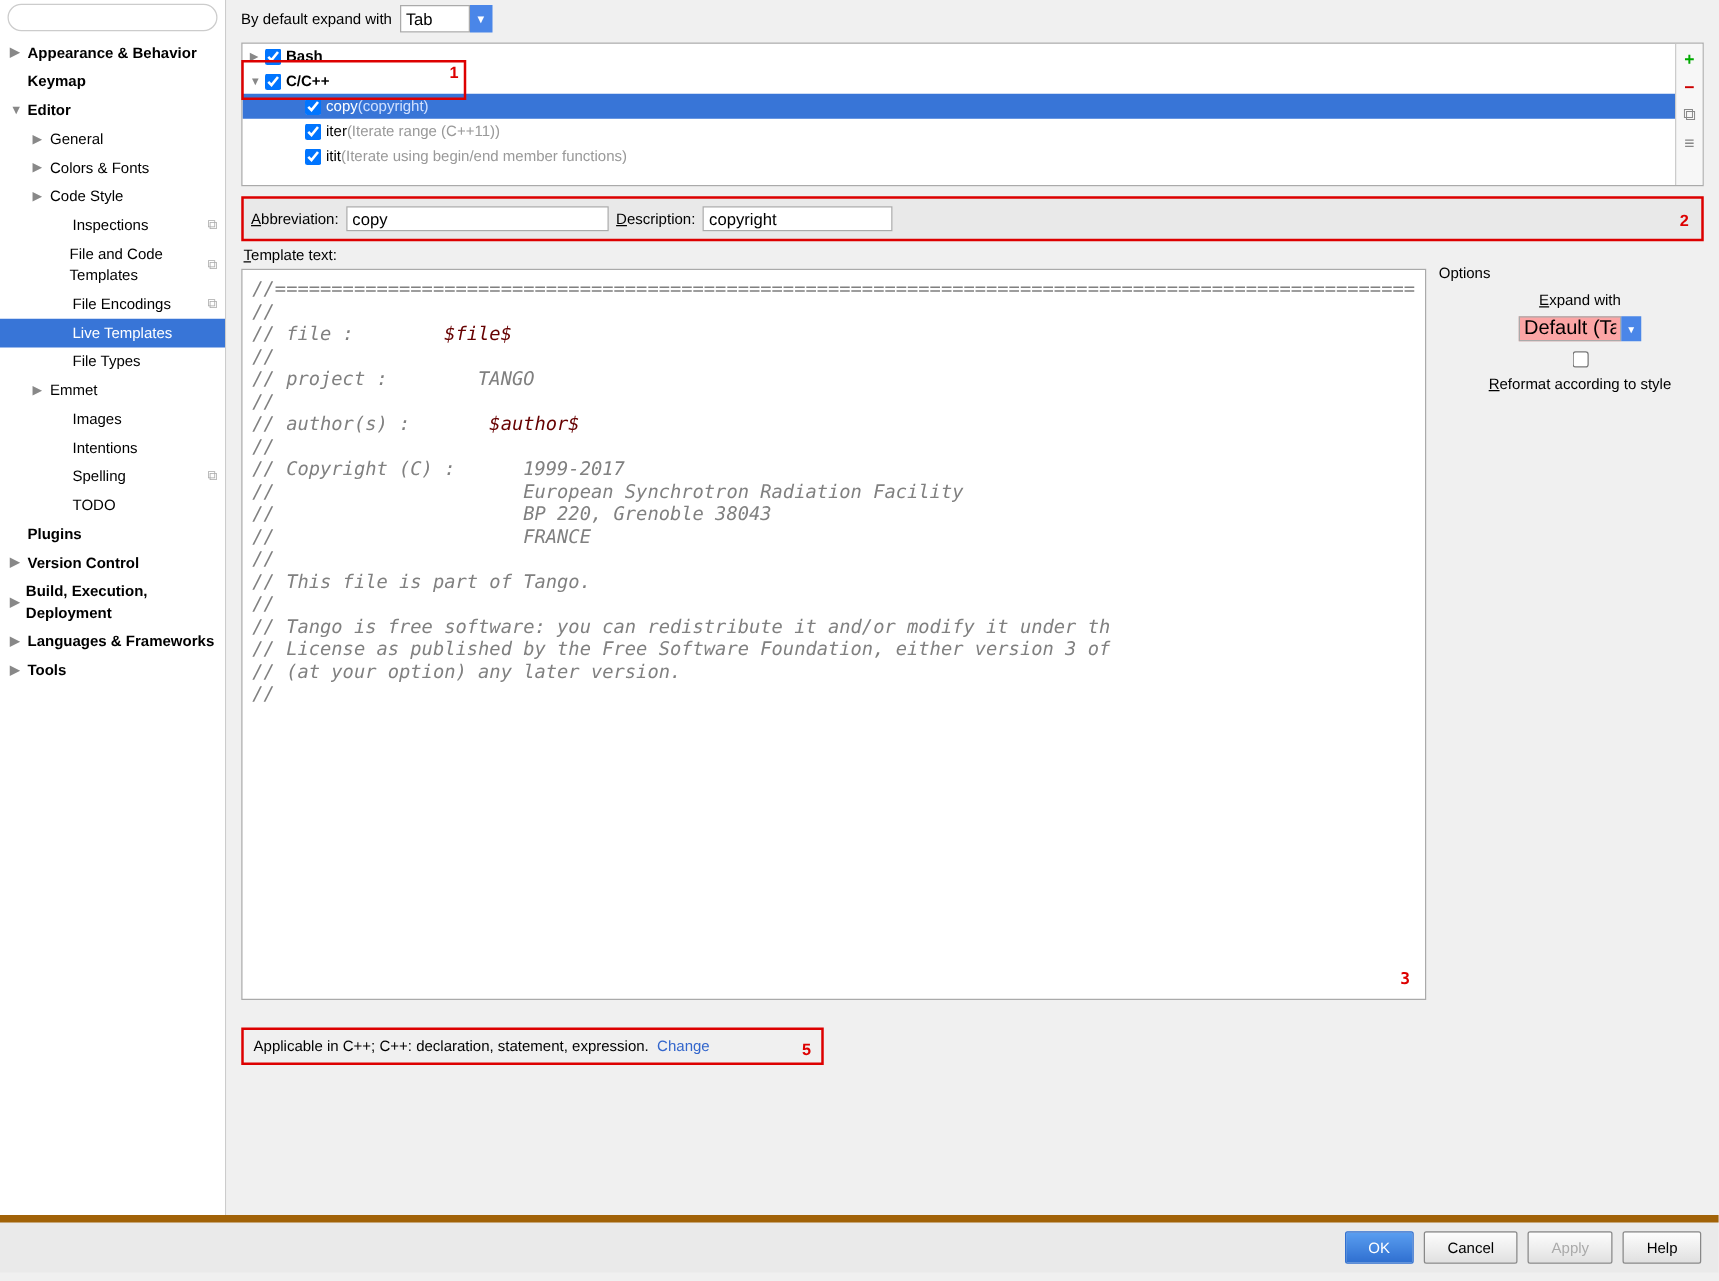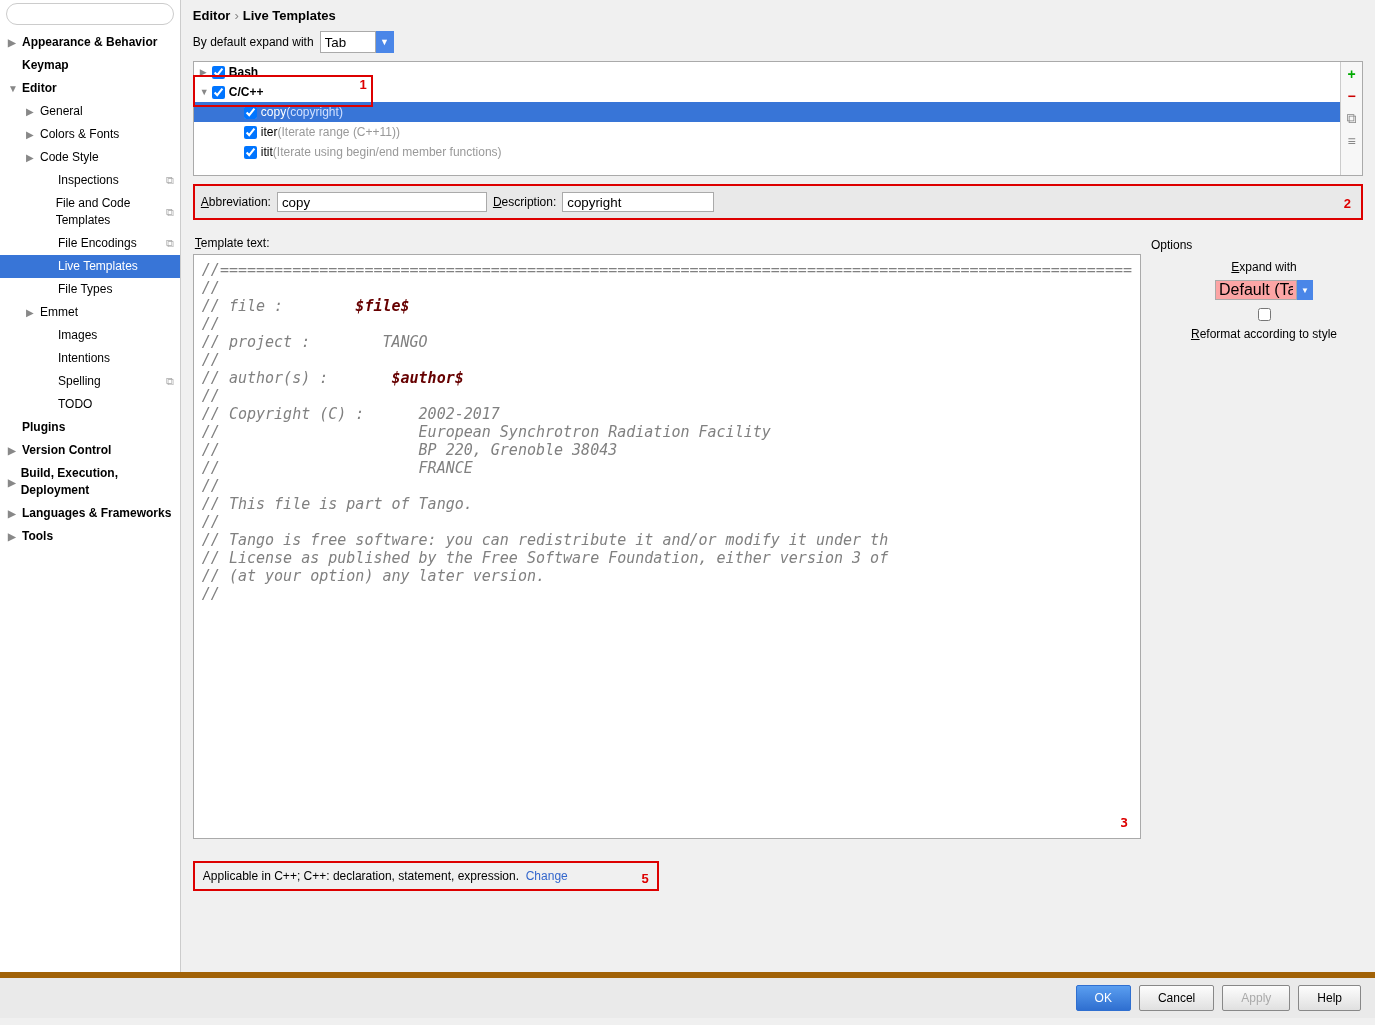--- a/index.html
+++ b/index.html
@@ -39,23 +39,23 @@
 .hi-num { position:absolute; color:#d00; font-weight:bold; font-size:13px; }
 .tree-wrap { position:relative; }
 .hi-tree { position:absolute; border:2px solid #d00; top:14px; left:0; width:180px; height:32px; }
 .hi-tree .hi-num { top: 0; right: 4px; }
 .abbr-row { display:flex; align-items:center; gap:6px; padding:6px; margin-top:8px; background:#e9e9e9; position:relative; }
 .abbr-row .hi-num { top: 10px; right: 10px; }
 .abbr-row input { height:20px; border:1px solid #aaa; padding: 0 4px; background:#fff; }
 .abbr-row .ul { text-decoration: underline; }
 .editor-row { display:flex; gap:10px; flex:1; min-height:0; }
 .editor-col { flex:1; display:flex; flex-direction:column; min-width:0; }
-.tmpl-label { padding: 4px 2px; margin-top: 12px; }
+.tmpl-label { padding: 4px 2px; }
 .tmpl-text { border:1px solid #aaa; background:#fff; font-family: 'DejaVu Sans Mono', monospace; font-size: 15px; font-style: italic; color:#808080; padding:6px 8px; height: 585px; overflow:hidden; white-space:pre; position:relative; }
-.tmpl-text .var { color:#660000; font-weight:bold; font-style:italic; }
+.tmpl-text .var { color:#660000; font-weight:normal; font-style:italic; }
 .tmpl-text .hi-num { bottom:8px; right:12px; font-style:normal; }
 .right-col { width:212px; padding-top:2px; }
 .btn-editvar { width:100%; height:30px; background: linear-gradient(#f6f6f6,#ddd); border:1px solid #888; position:relative; }
 .btn-editvar .hi-num { bottom:4px; right:4px; }
 .options-h { margin-top:16px; font-size:12px; }
 .opt-row { display:flex; align-items:center; gap:6px; margin-top:8px; padding-left:14px;flex-direction:column; }
 .opt-row .ul { text-decoration:underline; }
 .opt-sel { display:flex; }
 .opt-sel input { width:82px; height:20px; border:1px solid #aaa; padding:0 3px; background:#fca5a5; font-size:16px; }
 .opt-sel .dd { width:16px; height:20px; background:#4a86e8; color:#fff; display:flex;align-items:center;justify-content:center; font-size:8px; }
@@ -159,23 +159,20 @@
           <span>Languages &amp; Frameworks</span>
         </div>
         <div class="nav-item bold">
           <span class="arrow">▶</span>
           <span>Tools</span>
         </div>
       </div>
   </div>
 
   <div class="content">
-    <div class="breadcrumb">
-      <span>Editor</span><span class="sep">›</span><span>Live Templates</span>
-    </div>
 
     <div class="expand-row">
       <span>By default expand with</span>
       <div class="expand-select">
         <input readonly="" value="Tab" style="">
         <div class="dd">▼</div>
       </div>
     </div>
 
     <div class="tree-wrap">
@@ -231,21 +228,21 @@
       <div class="editor-col">
         <div class="tmpl-label"><span style="text-decoration:underline">T</span>emplate text:</div>
         <div class="tmpl-text hi-red"><span>//=====================================================================================================</span>
 <span>//</span>
 <span>// file :        </span><span class="var">$file$</span>
 <span>//</span>
 <span>// project :        TANGO</span>
 <span>//</span>
 <span>// author(s) :       </span><span class="var">$author$</span>
 <span>//</span>
-<span>// Copyright (C) :      2002-2017</span>
+<span>// Copyright (C) :      1999-2017</span>
 <span>//                      European Synchrotron Radiation Facility</span>
 <span>//                      BP 220, Grenoble 38043</span>
 <span>//                      FRANCE</span>
 <span>//</span>
 <span>// This file is part of Tango.</span>
 <span>//</span>
 <span>// Tango is free software: you can redistribute it and/or modify it under th</span>
 <span>// License as published by the Free Software Foundation, either version 3 of</span>
 <span>// (at your option) any later version.</span>
 <span>//</span><span class="hi-num">3</span></div>

